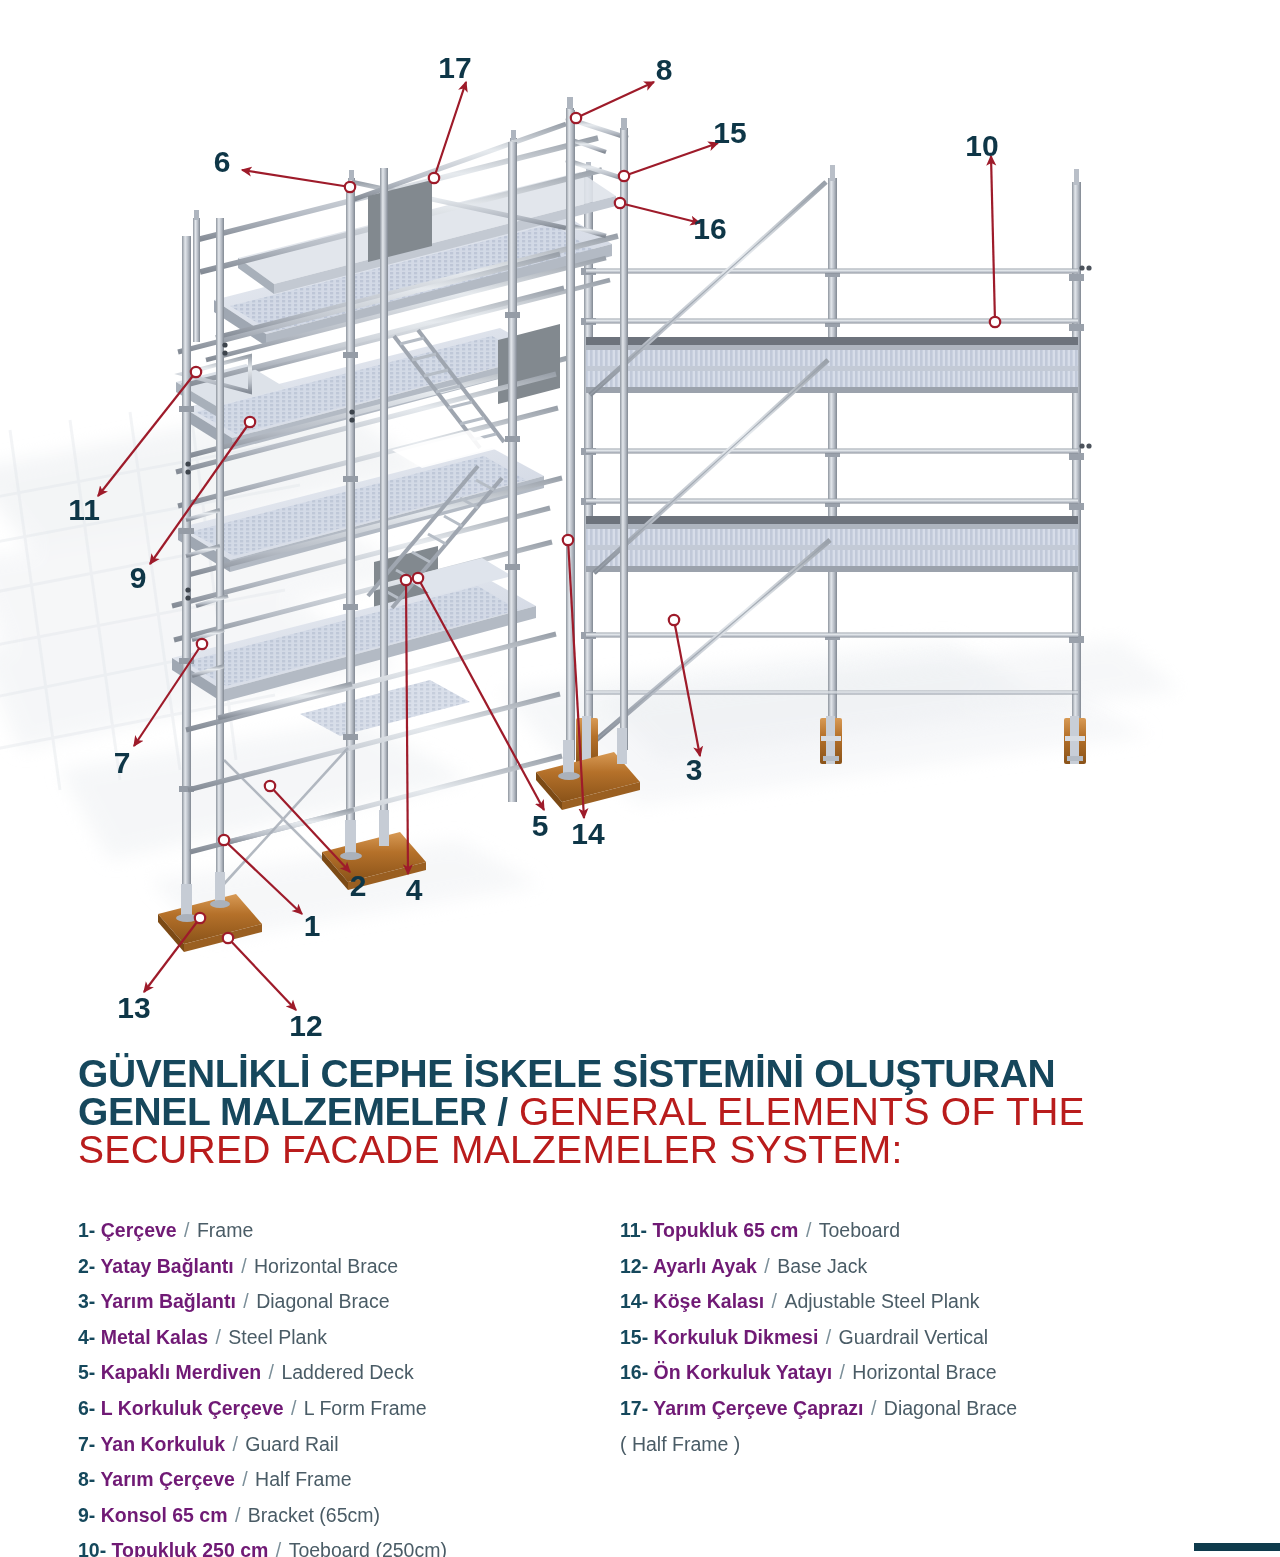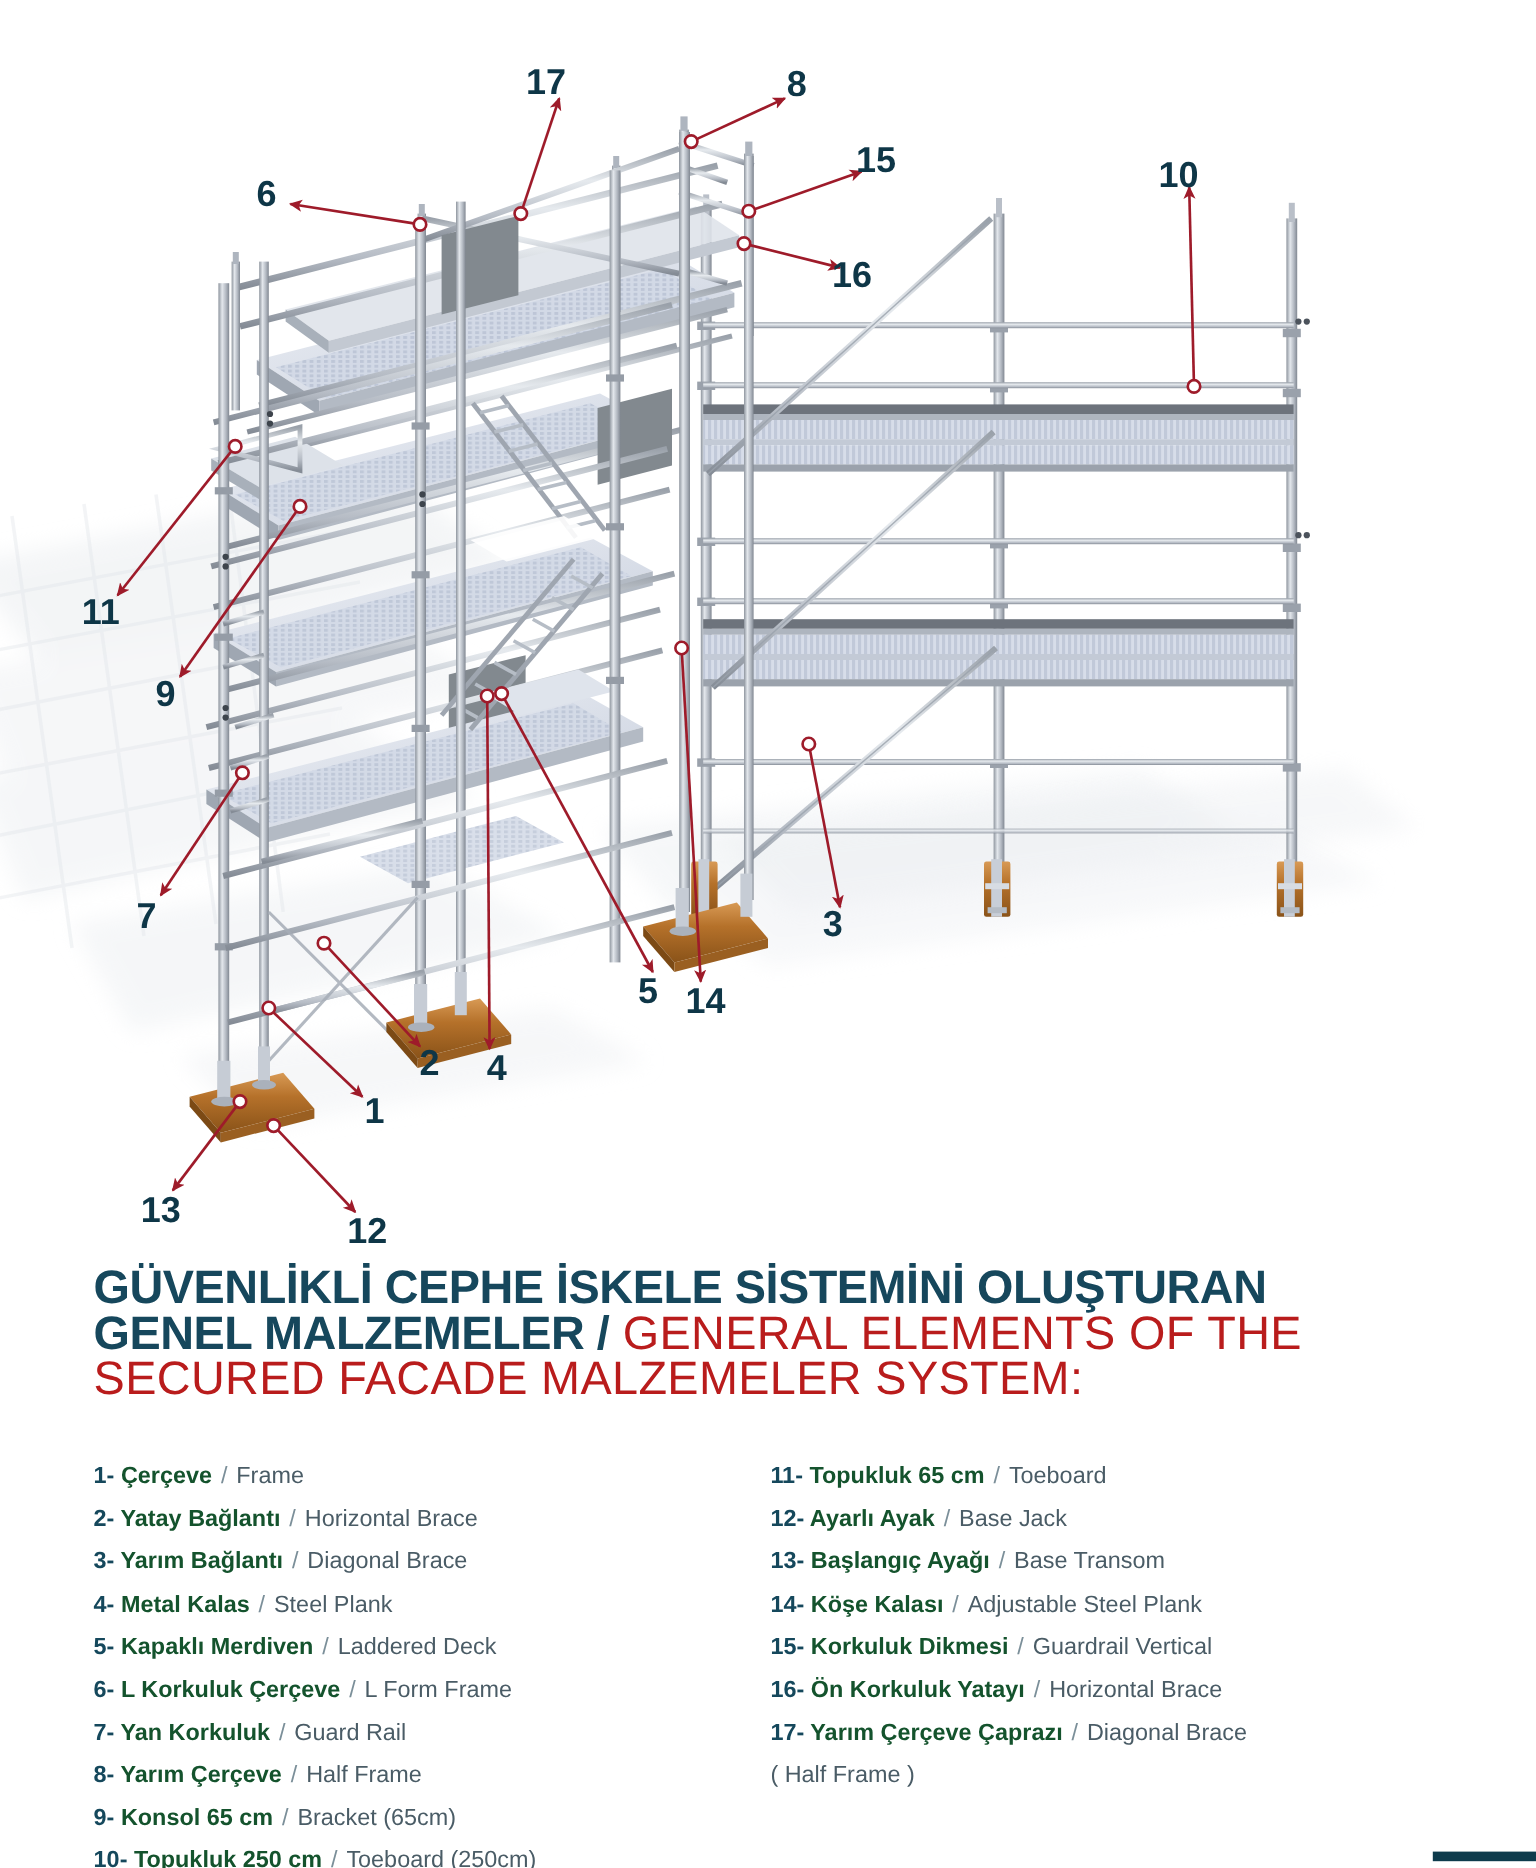--- a/index.html
+++ b/index.html
@@ -20,25 +20,25 @@
   .title-line{
     font-size:39px;line-height:38px;letter-spacing:-0.2px;margin:0;
     white-space:nowrap;
   }
   .t-bold{font-weight:bold;color:#16475c;font-stretch:condensed;letter-spacing:-0.4px;}
   .t-light{font-weight:400;color:#b91c1c;letter-spacing:0.3px;}
 
   
   .legend{position:absolute;top:1213px;font-size:19.5px;line-height:35.6px;}
   .legend.left{left:78px;width:520px;}
-  .legend.right{left:642px;width:560px;}
+  .legend.right{left:620px;width:560px;}
   .legend ul{list-style:none;margin:0;padding:0;}
   .legend li{white-space:nowrap;}
   .lg-num{font-weight:bold;color:#15485c;}
-  .lg-tr{font-weight:bold;color:#14532d;}
+  .lg-tr{font-weight:bold;color:#701a75;}
   .lg-sep{color:#7b8f99;font-weight:400;padding:0 2px;}
   .lg-en{color:#4a5c66;font-weight:400;}
   .lg-sub{display:block;text-align:left;padding-right:18px;color:#4a5c66;font-weight:400;}
 
   .corner-bar{position:absolute;right:0;bottom:6px;width:86px;height:8px;background:#0e3b4c;}
 </style>
 </head>
 <body>
 
 <div id="page">
@@ -546,21 +546,20 @@
         <li><span class="lg-num">7- </span><span class="lg-tr">Yan Korkuluk</span><span class="lg-sep"> / </span><span class="lg-en">Guard Rail</span></li>
         <li><span class="lg-num">8- </span><span class="lg-tr">Yarım Çerçeve</span><span class="lg-sep"> / </span><span class="lg-en">Half Frame</span></li>
         <li><span class="lg-num">9- </span><span class="lg-tr">Konsol 65 cm</span><span class="lg-sep"> / </span><span class="lg-en">Bracket (65cm)</span></li>
         <li><span class="lg-num">10- </span><span class="lg-tr">Topukluk 250 cm</span><span class="lg-sep"> / </span><span class="lg-en">Toeboard (250cm)</span></li>
       </ul>
   </div>
   <div class="legend right">
     <ul id="legend-right">
         <li><span class="lg-num">11- </span><span class="lg-tr">Topukluk 65 cm</span><span class="lg-sep"> / </span><span class="lg-en">Toeboard</span></li>
         <li><span class="lg-num">12- </span><span class="lg-tr">Ayarlı Ayak</span><span class="lg-sep"> / </span><span class="lg-en">Base Jack</span></li>
-        <li><span class="lg-num">13- </span><span class="lg-tr">Başlangıç Ayağı</span><span class="lg-sep"> / </span><span class="lg-en">Base Transom</span></li>
         <li><span class="lg-num">14- </span><span class="lg-tr">Köşe Kalası</span><span class="lg-sep"> / </span><span class="lg-en">Adjustable Steel Plank</span></li>
         <li><span class="lg-num">15- </span><span class="lg-tr">Korkuluk Dikmesi</span><span class="lg-sep"> / </span><span class="lg-en">Guardrail Vertical</span></li>
         <li><span class="lg-num">16- </span><span class="lg-tr">Ön Korkuluk Yatayı</span><span class="lg-sep"> / </span><span class="lg-en">Horizontal Brace</span></li>
         <li><span class="lg-num">17- </span><span class="lg-tr">Yarım Çerçeve Çaprazı</span><span class="lg-sep"> / </span><span class="lg-en">Diagonal Brace</span><span class="lg-sub">( Half Frame )</span></li>
       </ul>
   </div>
 
   <div class="corner-bar"></div>
 </div>
 

